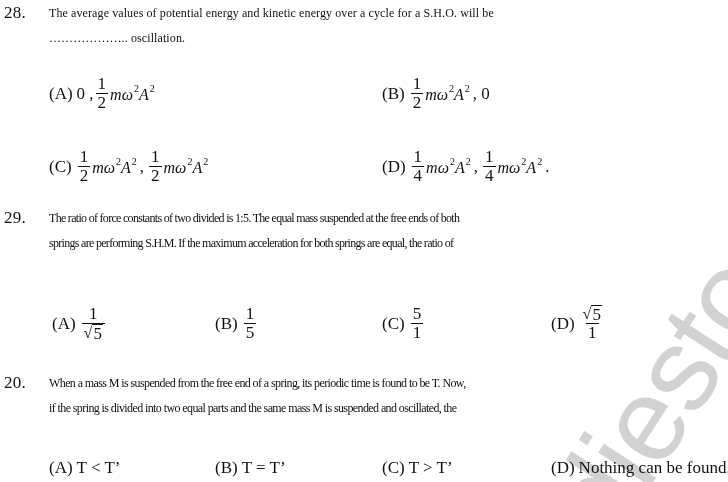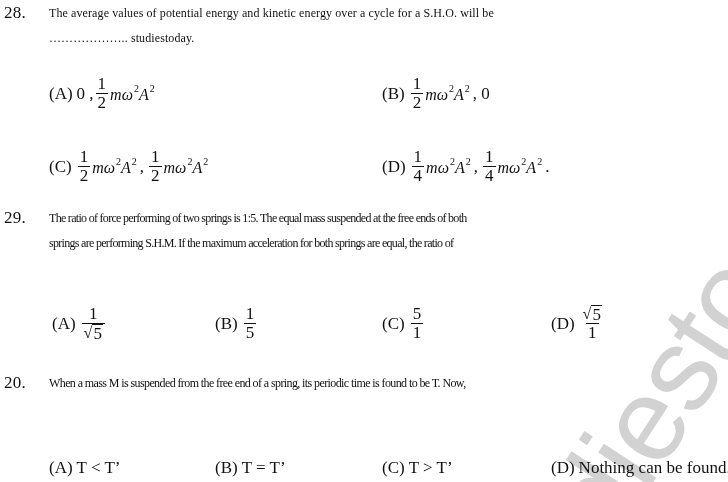--- a/index.html
+++ b/index.html
@@ -32,21 +32,21 @@
 <body>
 
 <div class="watermark">studiestoday.com</div>
 
 <div class="content">
 
   <div class="q" style="top:0;">
     <span class="qnum" style="top:3px;">28.</span>
     <div class="qtext" style="top:1px; letter-spacing:0.1px;">
       <div>The average values of potential energy and kinetic energy over a cycle for a S.H.O. will be</div>
-      <div>……………….. studiestoday.</div>
+      <div>……………….. oscillation.</div>
     </div>
 
     <div class="opt" style="left:49px; top:75px;">
       <span class="lbl">(A)</span>
       <span>0 ,</span>
       <span class="frac">
           <span class="num">1</span>
           <span class="den">2</span>
         </span>
       <span class="mexpr"><span>mω</span><span class="sup">2</span><span>A</span><span class="sup">2</span></span>
@@ -90,21 +90,21 @@
           <span class="den">4</span>
         </span>
       <span class="mexpr"><span>mω</span><span class="sup">2</span><span>A</span><span class="sup">2</span></span>
       <span style="margin-left:3px;">.</span>
     </div>
   </div>
 
   <div class="q" style="top:205px;">
     <span class="qnum" style="top:3px;">29.</span>
     <div class="qtext" style="top:1px; letter-spacing:-0.7px;">
-      <div>The ratio of force performing of two springs is 1:5. The equal mass suspended at the free ends of both</div>
+      <div>The ratio of force constants of two divided is 1:5. The equal mass suspended at the free ends of both</div>
       <div>springs are performing S.H.M. If the maximum acceleration for both springs are equal, the ratio of</div>
     </div>
 
     <div class="opt" style="left:52px; top:100px;">
       <span class="lbl">(A)</span>
       <span class="frac">
           <span class="num">1</span>
           <span class="den"><span class="sqrt">
               <span class="rad">√</span>
               <span class="under">5</span>
@@ -137,20 +137,21 @@
             </span></span>
           <span class="den">1</span>
         </span>
     </div>
   </div>
 
   <div class="q" style="top:370px;">
     <span class="qnum" style="top:3px;">20.</span>
     <div class="qtext" style="top:1px; letter-spacing:-0.6px;">
       <div>When a mass M is suspended from the free end of  a spring, its periodic time is found to be T. Now,</div>
+      <div>if the spring is divided into two equal parts and the same mass M is suspended and oscillated, the</div>
     </div>
 
     <div class="opt" style="left:49px; top:88px;">
       <span class="lbl">(A)</span>
       <span>T &lt; T’</span>
     </div>
     <div class="opt" style="left:215px; top:88px;">
       <span class="lbl">(B)</span>
       <span>T = T’</span>
     </div>

